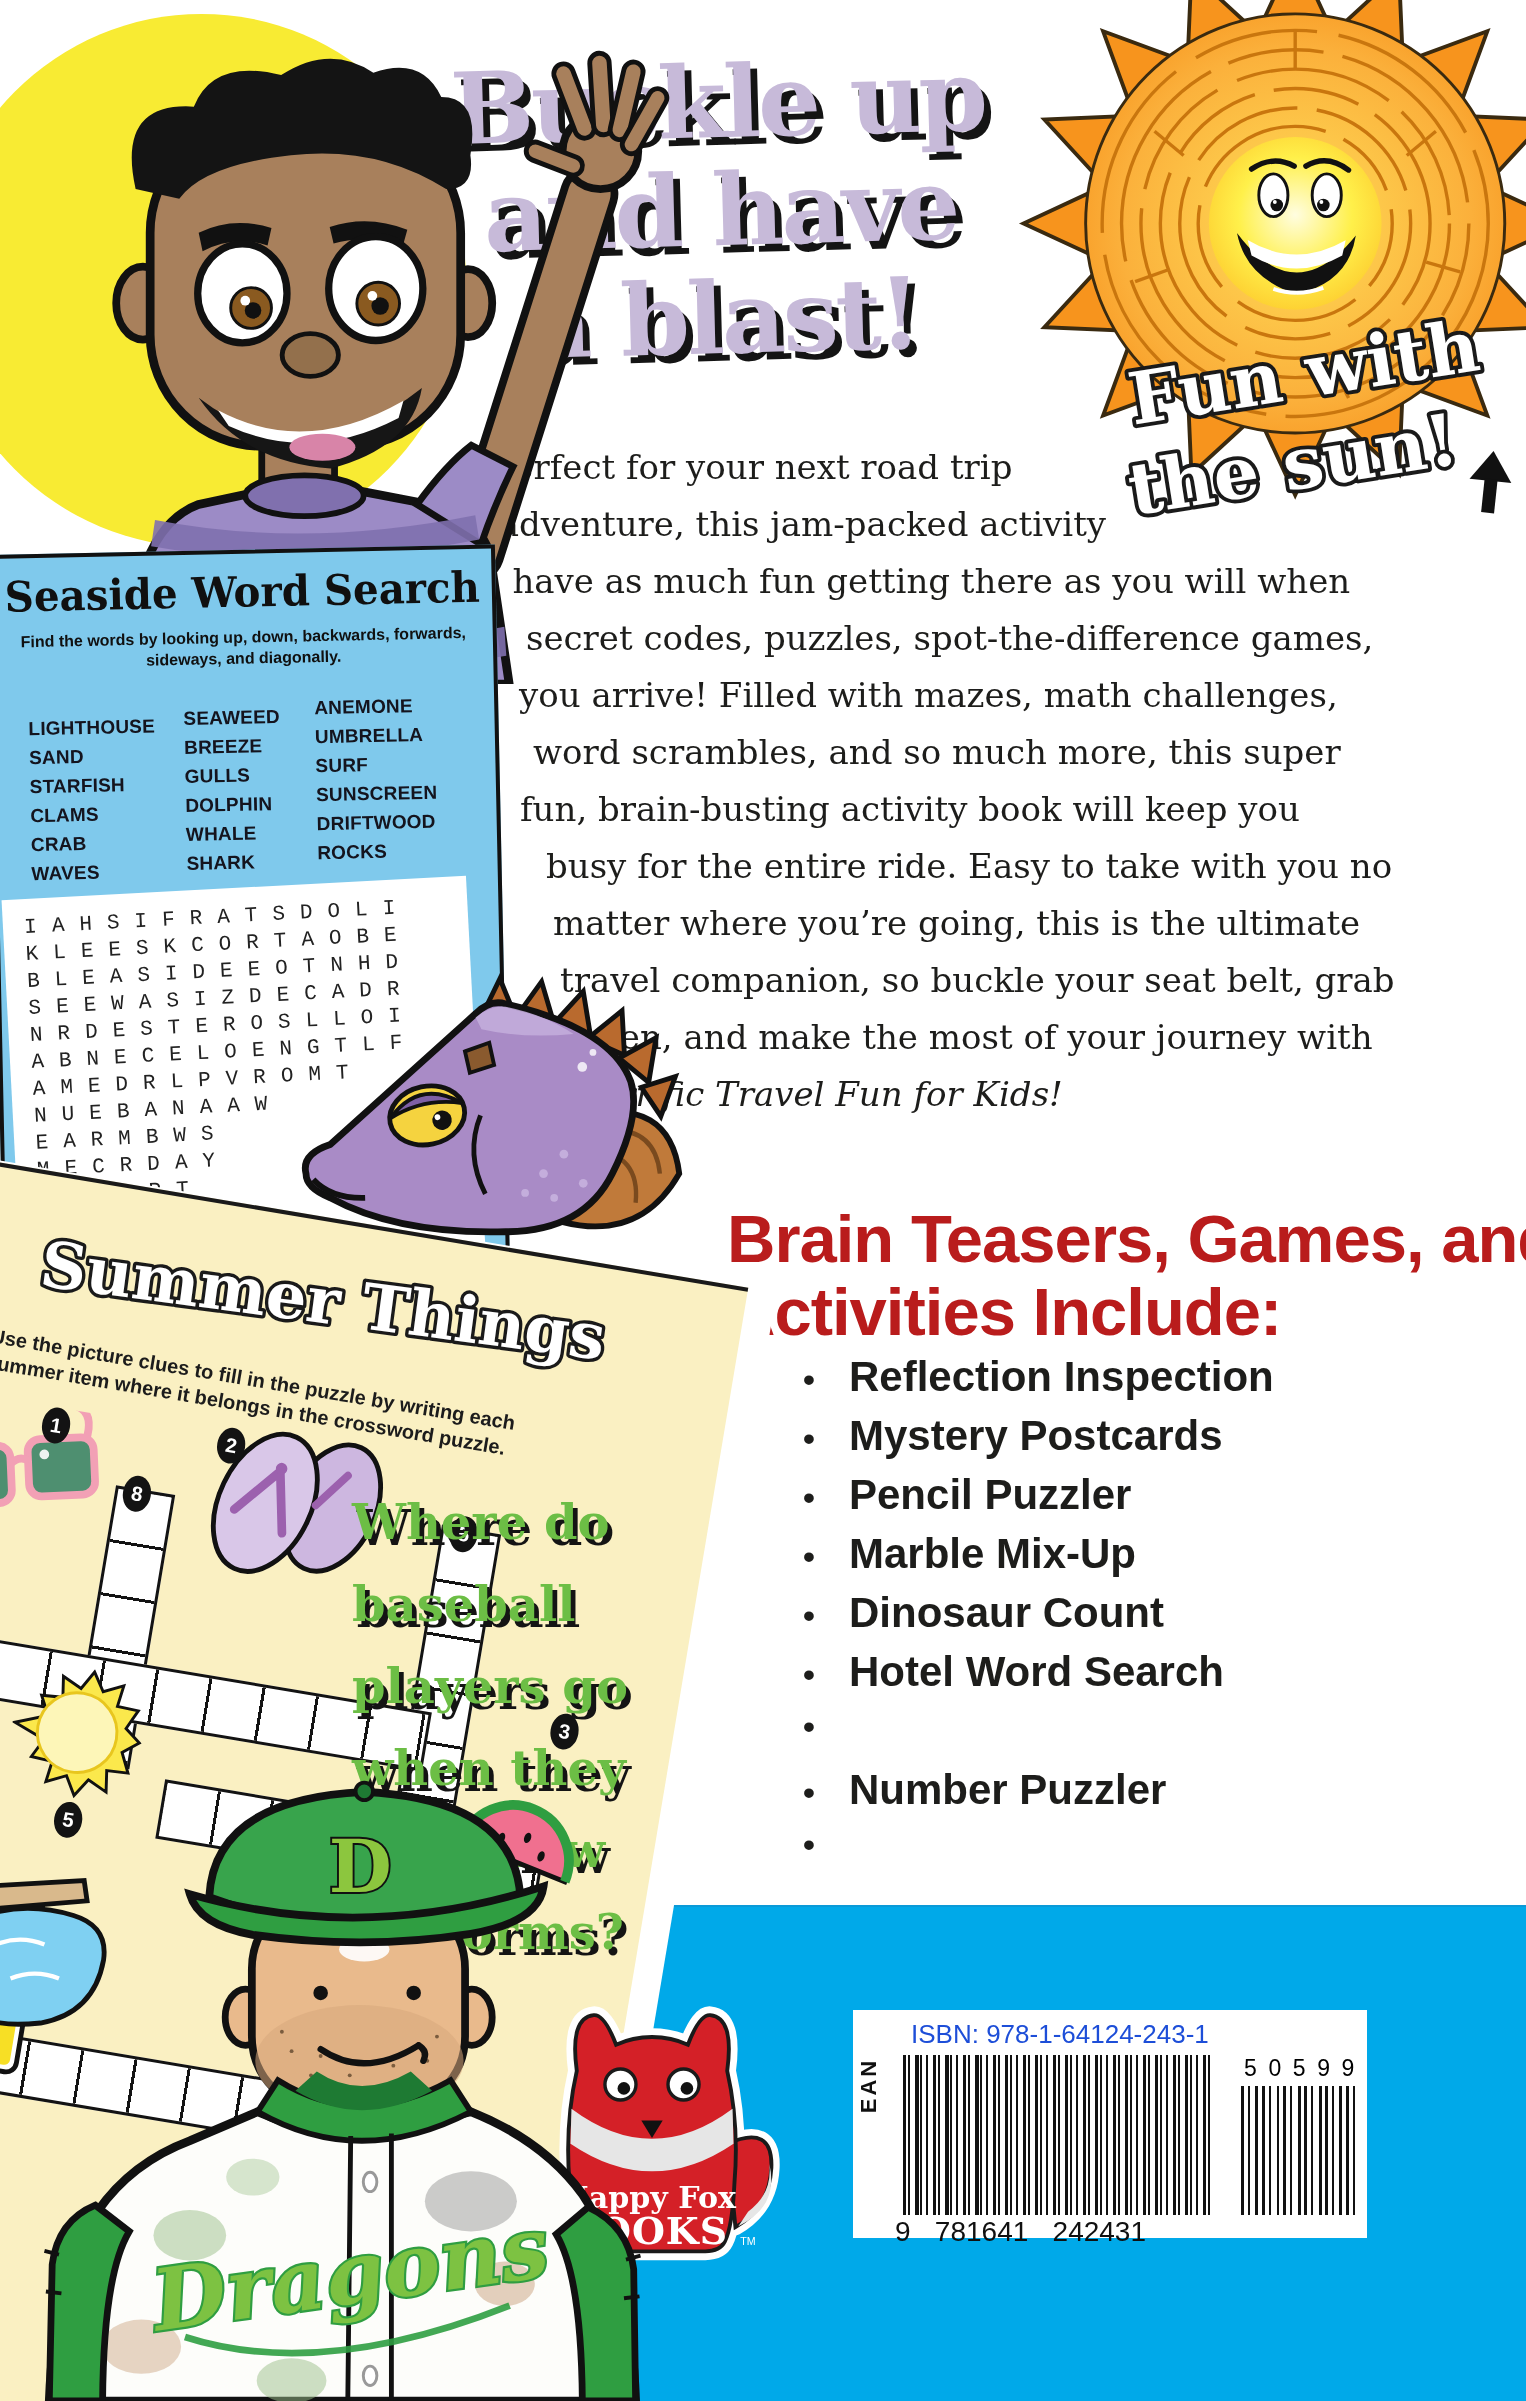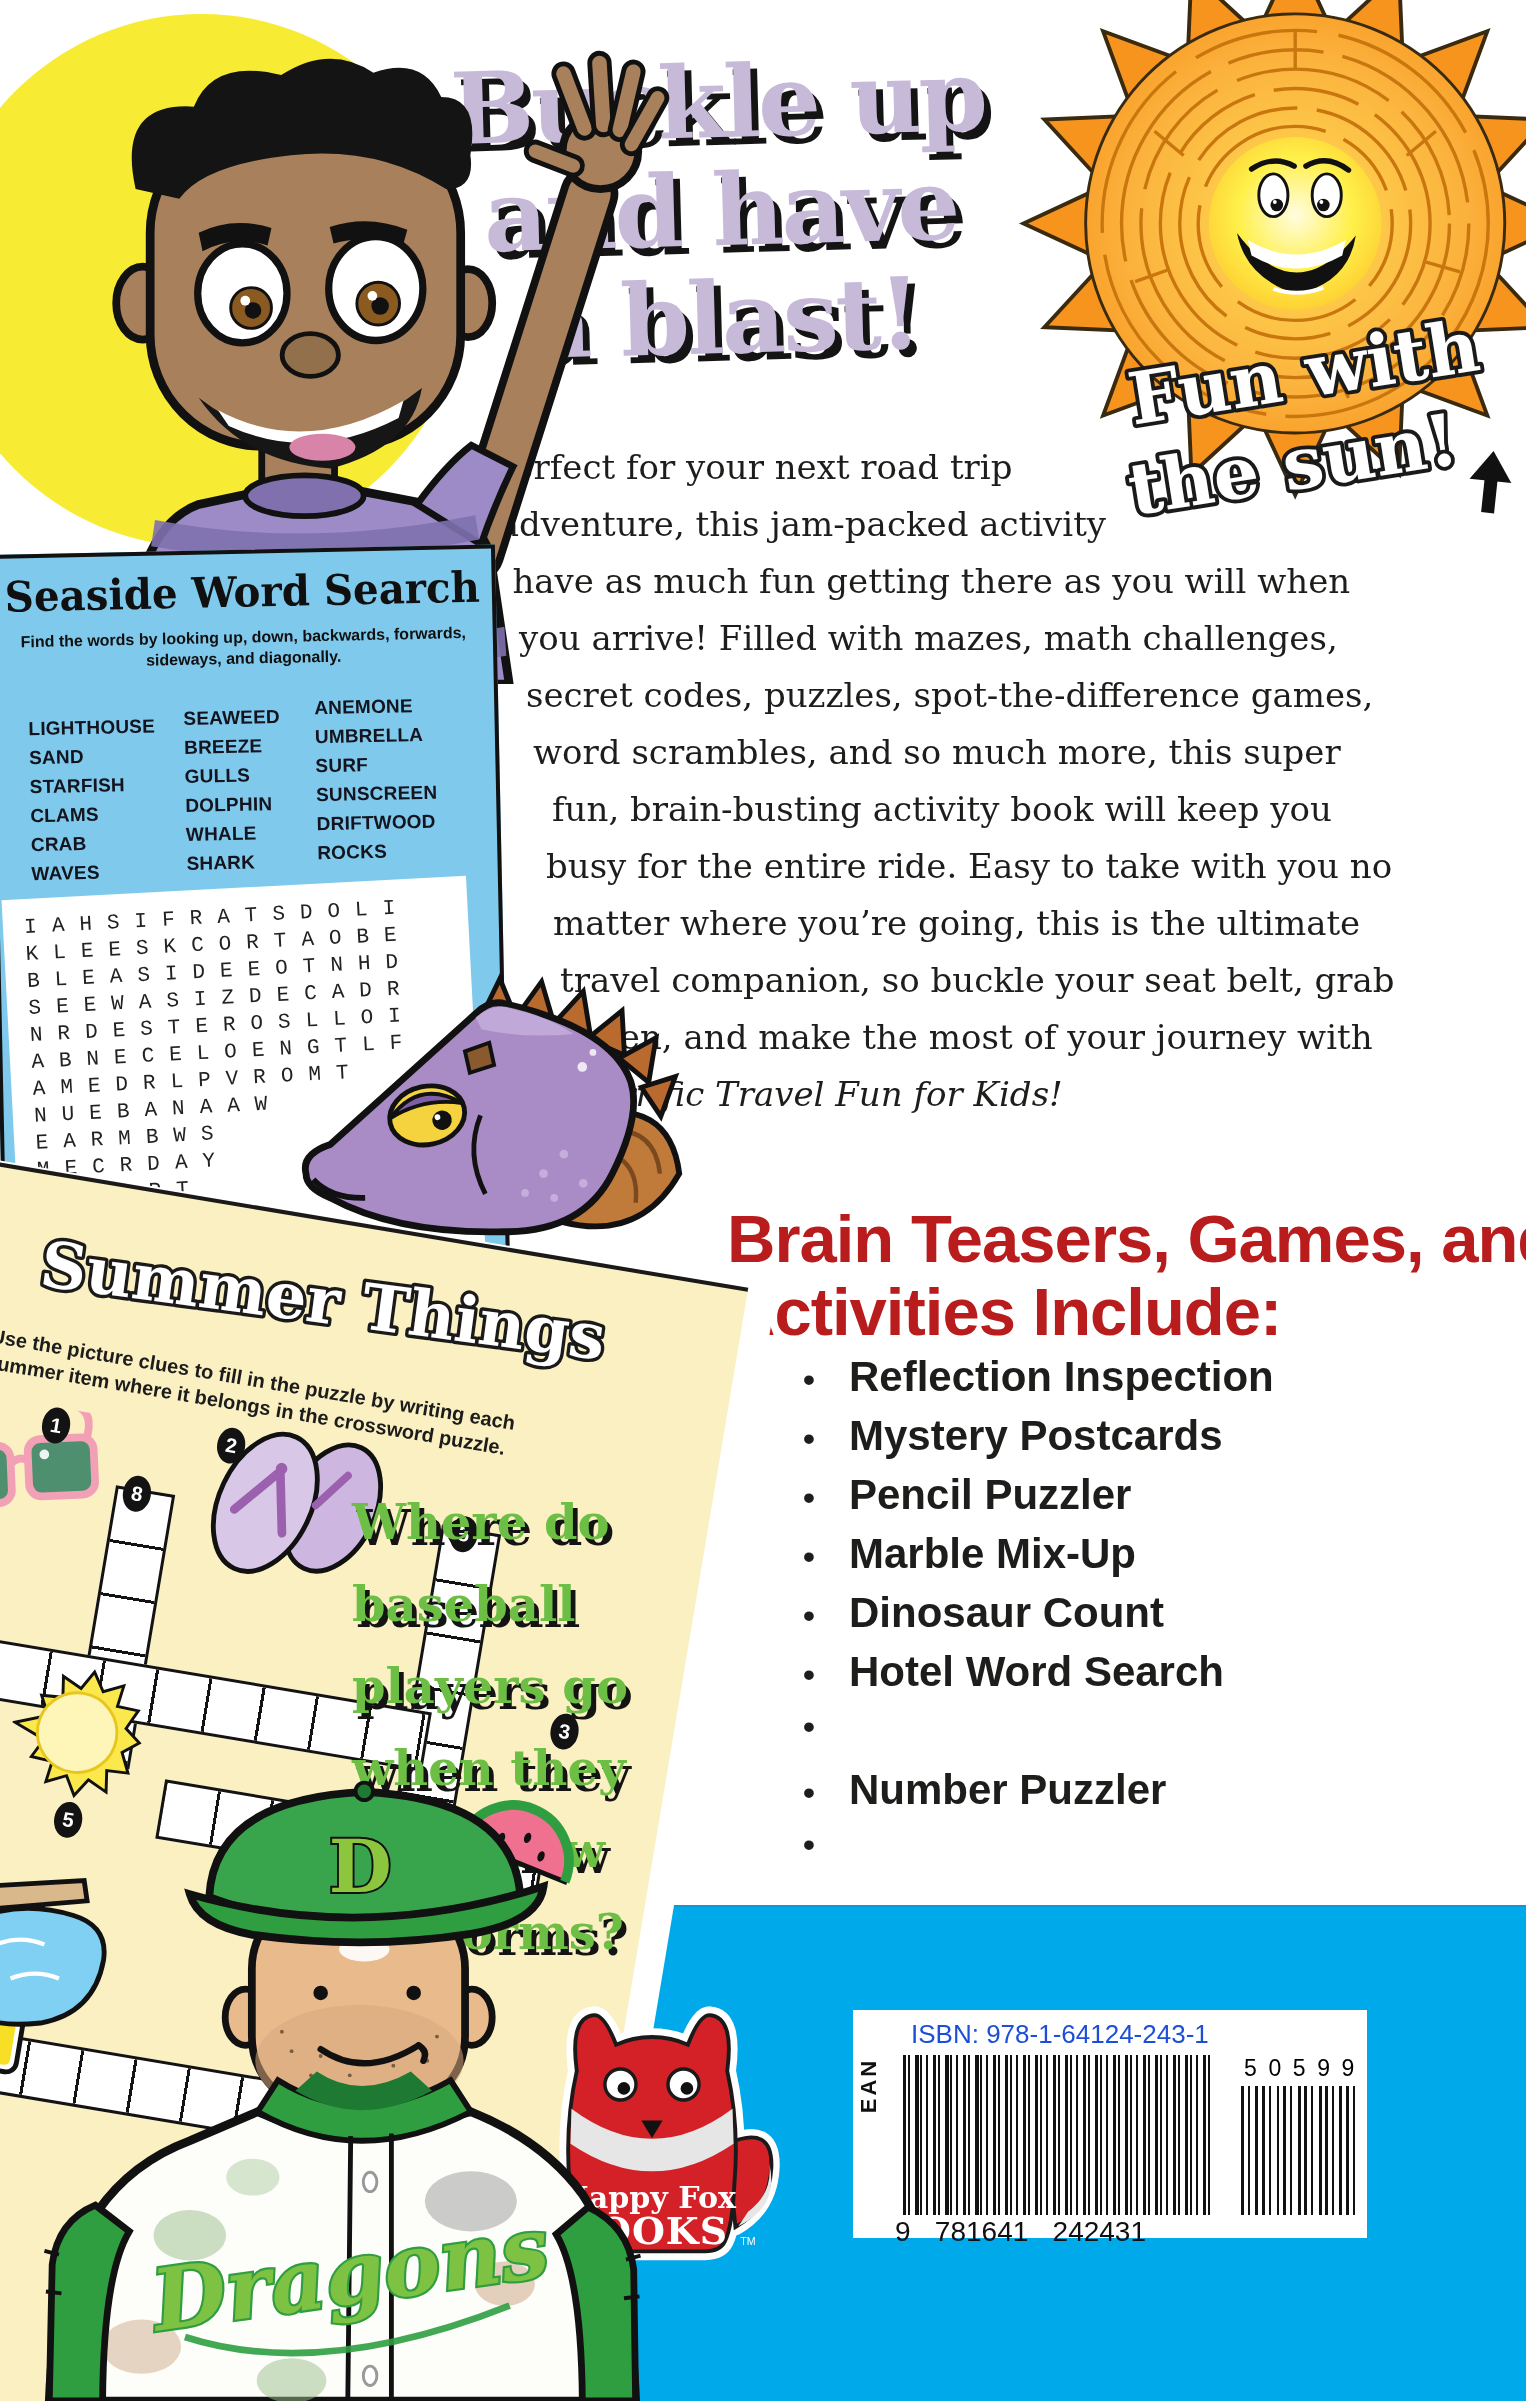--- a/index.html
+++ b/index.html
@@ -201,24 +201,24 @@
         <ellipse cx="685" cy="862" rx="68" ry="28" fill="#D884A8"></ellipse>
       </g>
     </svg>
   </div>
 
   <div class="abs description">
     <div>
         <div class="desc-line" style="margin-left: 0px;">Perfect for your next road trip</div>
         <div class="desc-line" style="margin-left: 6.8px;">adventure, this jam-packed activity</div>
         <div class="desc-line" style="margin-left: 20.4px;">have as much fun getting there as you will when</div>
+        <div class="desc-line" style="margin-left: 34px;">secret codes, puzzles, spot-the-difference games,</div>
         <div class="desc-line" style="margin-left: 27px;">you arrive! Filled with mazes, math challenges,</div>
-        <div class="desc-line" style="margin-left: 34px;">secret codes, puzzles, spot-the-difference games,</div>
         <div class="desc-line" style="margin-left: 41px;">word scrambles, and so much more, this super</div>
-        <div class="desc-line" style="margin-left: 60px;">fun, brain-busting activity book will keep you</div>
+        <div class="desc-line" style="margin-left: 28px;">fun, brain-busting activity book will keep you</div>
         <div class="desc-line" style="margin-left: 54px;">busy for the entire ride. Easy to take with you no</div>
         <div class="desc-line" style="margin-left: 61px;">matter where you’re going, this is the ultimate</div>
         <div class="desc-line" style="margin-left: 68px;">travel companion, so buckle your seat belt, grab</div>
         <div class="desc-line" style="margin-left: 75px;">a pen, and make the most of your journey with</div>
       </div>
     <div class="desc-close">Terrific Travel Fun for Kids!</div>
   </div>
 
   <div class="abs ws-panel">
     <div class="ws-title">Seaside Word Search</div>

